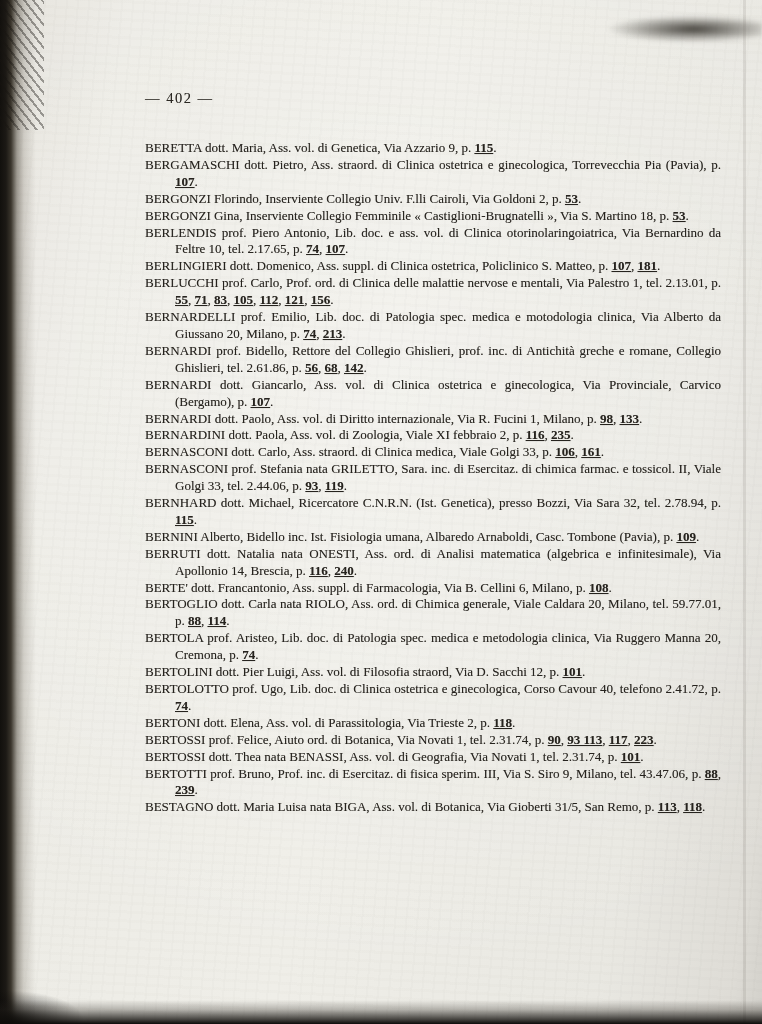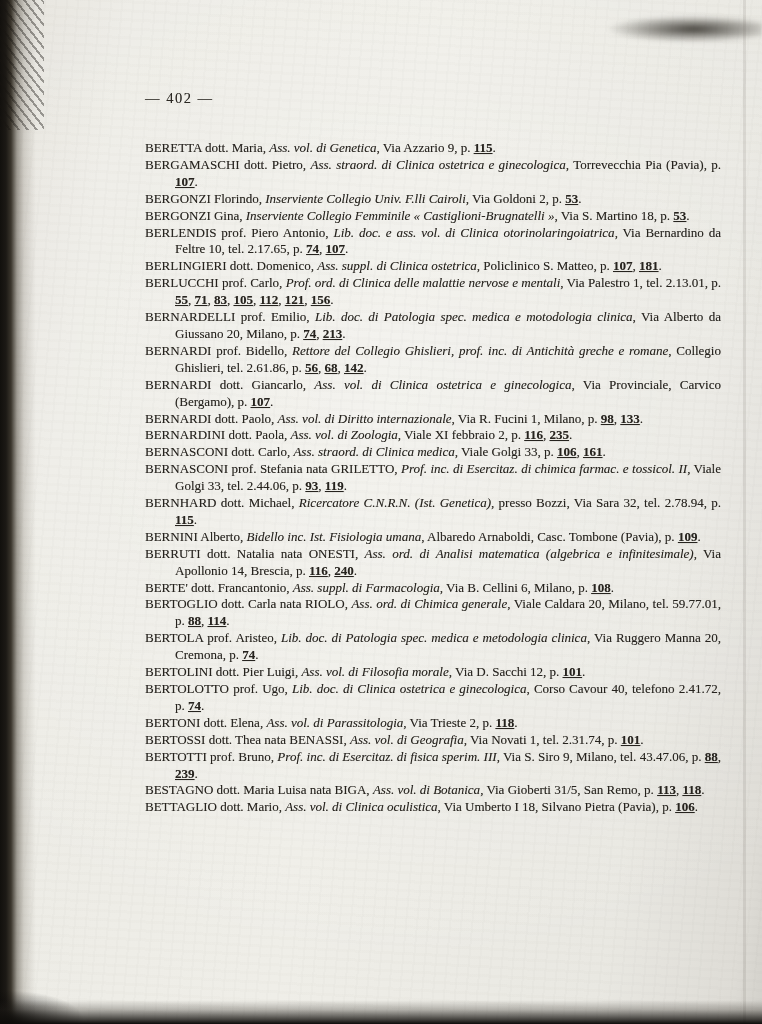--- a/index.html
+++ b/index.html
@@ -53,21 +53,21 @@
     text-align:left;font-size:14.5px;letter-spacing:1.5px;color:#2a2722;
     text-shadow:.2px .2px 0 rgba(42,39,34,.35);
   }
   .content{
     position:absolute;left:145px;top:140px;width:576px;
     font-size:13px;line-height:16.9px;color:#26231e;
     text-align:justify;
     text-shadow:.2px .2px 0 rgba(38,35,30,.32);
   }
   .entry{margin:0;padding-left:30px;text-indent:-30px;}
-  .it{font-style:italic;}
+  .it{}
   .bd{font-weight:bold;text-decoration:underline;}
 </style>
 </head>
 <body>
 
 <div class="page">
   <div class="texture"></div>
   <div class="binding"></div>
   <div class="corner-hatch"></div>
   <div class="smudge-top-right"></div>
@@ -82,31 +82,31 @@
       <p class="entry"><span>BERGONZI Gina, </span><span class="it">Inserviente Collegio Femminile « Castiglioni-Brugnatelli »</span><span>, Via S. Martino 18, p. </span><span class="bd">53</span><span>.</span></p>
       <p class="entry"><span>BERLENDIS prof. Piero Antonio, </span><span class="it">Lib. doc. e ass. vol. di Clinica otorinolaringoiatrica</span><span>, Via Bernardino da Feltre 10, tel. 2.17.65, p. </span><span class="bd">74</span><span>, </span><span class="bd">107</span><span>.</span></p>
       <p class="entry"><span>BERLINGIERI dott. Domenico, </span><span class="it">Ass. suppl. di Clinica ostetrica</span><span>, Policlinico S. Matteo, p. </span><span class="bd">107</span><span>, </span><span class="bd">181</span><span>.</span></p>
       <p class="entry"><span>BERLUCCHI prof. Carlo, </span><span class="it">Prof. ord. di Clinica delle malattie nervose e mentali</span><span>, Via Palestro 1, tel. 2.13.01, p. </span><span class="bd">55</span><span>, </span><span class="bd">71</span><span>, </span><span class="bd">83</span><span>, </span><span class="bd">105</span><span>, </span><span class="bd">112</span><span>, </span><span class="bd">121</span><span>, </span><span class="bd">156</span><span>.</span></p>
       <p class="entry"><span>BERNARDELLI prof. Emilio, </span><span class="it">Lib. doc. di Patologia spec. medica e motodologia clinica</span><span>, Via Alberto da Giussano 20, Milano, p. </span><span class="bd">74</span><span>, </span><span class="bd">213</span><span>.</span></p>
       <p class="entry"><span>BERNARDI prof. Bidello, </span><span class="it">Rettore del Collegio Ghislieri, prof. inc. di Antichità greche e romane</span><span>, Collegio Ghislieri, tel. 2.61.86, p. </span><span class="bd">56</span><span>, </span><span class="bd">68</span><span>, </span><span class="bd">142</span><span>.</span></p>
       <p class="entry"><span>BERNARDI dott. Giancarlo, </span><span class="it">Ass. vol. di Clinica ostetrica e ginecologica</span><span>, Via Provinciale, Carvico (Bergamo), p. </span><span class="bd">107</span><span>.</span></p>
       <p class="entry"><span>BERNARDI dott. Paolo, </span><span class="it">Ass. vol. di Diritto internazionale</span><span>, Via R. Fucini 1, Milano, p. </span><span class="bd">98</span><span>, </span><span class="bd">133</span><span>.</span></p>
       <p class="entry"><span>BERNARDINI dott. Paola, </span><span class="it">Ass. vol. di Zoologia</span><span>, Viale XI febbraio 2, p. </span><span class="bd">116</span><span>, </span><span class="bd">235</span><span>.</span></p>
       <p class="entry"><span>BERNASCONI dott. Carlo, </span><span class="it">Ass. straord. di Clinica medica</span><span>, Viale Golgi 33, p. </span><span class="bd">106</span><span>, </span><span class="bd">161</span><span>.</span></p>
-      <p class="entry"><span>BERNASCONI prof. Stefania nata GRILETTO, </span><span class="it">Prof. inc. di Esercitaz. di chimica farmac. e tossicol. II</span><span>, Viale Golgi 33, tel. 2.44.06, p. </span><span class="bd">93</span><span>, </span><span class="bd">119</span><span>.</span></p>
+      <p class="entry"><span>BERNASCONI prof. Stefania nata GRILETTO, </span><span class="it">Sara. inc. di Esercitaz. di chimica farmac. e tossicol. II</span><span>, Viale Golgi 33, tel. 2.44.06, p. </span><span class="bd">93</span><span>, </span><span class="bd">119</span><span>.</span></p>
       <p class="entry"><span>BERNHARD dott. Michael, </span><span class="it">Ricercatore C.N.R.N. (Ist. Genetica)</span><span>, presso Bozzi, Via Sara 32, tel. 2.78.94, p. </span><span class="bd">115</span><span>.</span></p>
       <p class="entry"><span>BERNINI Alberto, </span><span class="it">Bidello inc. Ist. Fisiologia umana</span><span>, Albaredo Arnaboldi, Casc. Tombone (Pavia), p. </span><span class="bd">109</span><span>.</span></p>
       <p class="entry"><span>BERRUTI dott. Natalia nata ONESTI, </span><span class="it">Ass. ord. di Analisi matematica (algebrica e infinitesimale)</span><span>, Via Apollonio 14, Brescia, p. </span><span class="bd">116</span><span>, </span><span class="bd">240</span><span>.</span></p>
       <p class="entry"><span>BERTE' dott. Francantonio, </span><span class="it">Ass. suppl. di Farmacologia</span><span>, Via B. Cellini 6, Milano, p. </span><span class="bd">108</span><span>.</span></p>
       <p class="entry"><span>BERTOGLIO dott. Carla nata RIOLO, </span><span class="it">Ass. ord. di Chimica generale</span><span>, Viale Caldara 20, Milano, tel. 59.77.01, p. </span><span class="bd">88</span><span>, </span><span class="bd">114</span><span>.</span></p>
       <p class="entry"><span>BERTOLA prof. Aristeo, </span><span class="it">Lib. doc. di Patologia spec. medica e metodologia clinica</span><span>, Via Ruggero Manna 20, Cremona, p. </span><span class="bd">74</span><span>.</span></p>
-      <p class="entry"><span>BERTOLINI dott. Pier Luigi, </span><span class="it">Ass. vol. di Filosofia morale</span><span>, Via D. Sacchi 12, p. </span><span class="bd">101</span><span>.</span></p>
+      <p class="entry"><span>BERTOLINI dott. Pier Luigi, </span><span class="it">Ass. vol. di Filosofia straord</span><span>, Via D. Sacchi 12, p. </span><span class="bd">101</span><span>.</span></p>
       <p class="entry"><span>BERTOLOTTO prof. Ugo, </span><span class="it">Lib. doc. di Clinica ostetrica e ginecologica</span><span>, Corso Cavour 40, telefono 2.41.72, p. </span><span class="bd">74</span><span>.</span></p>
       <p class="entry"><span>BERTONI dott. Elena, </span><span class="it">Ass. vol. di Parassitologia</span><span>, Via Trieste 2, p. </span><span class="bd">118</span><span>.</span></p>
+      <p class="entry"><span>BERTOSSI prof. Felice, </span><span class="it">Aiuto ord. di Botanica</span><span>, Via Novati 1, tel. 2.31.74, p. </span><span class="bd">90</span><span>, </span><span class="bd">93 113</span><span>, </span><span class="bd">117</span><span>, </span><span class="bd">223</span><span>.</span></p>
       <p class="entry"><span>BERTOSSI dott. Thea nata BENASSI, </span><span class="it">Ass. vol. di Geografia</span><span>, Via Novati 1, tel. 2.31.74, p. </span><span class="bd">101</span><span>.</span></p>
       <p class="entry"><span>BERTOTTI prof. Bruno, </span><span class="it">Prof. inc. di Esercitaz. di fisica sperim. III</span><span>, Via S. Siro 9, Milano, tel. 43.47.06, p. </span><span class="bd">88</span><span>, </span><span class="bd">239</span><span>.</span></p>
       <p class="entry"><span>BESTAGNO dott. Maria Luisa nata BIGA, </span><span class="it">Ass. vol. di Botanica</span><span>, Via Gioberti 31/5, San Remo, p. </span><span class="bd">113</span><span>, </span><span class="bd">118</span><span>.</span></p>
-      <p class="entry"><span>BETTAGLIO dott. Mario, </span><span class="it">Ass. vol. di Clinica oculistica</span><span>, Via Umberto I 18, Silvano Pietra (Pavia), p. </span><span class="bd">106</span><span>.</span></p>
     </div>
 
   <div class="blotch-bottom-left"></div>
   <div class="bottom-band"></div>
 </div>
 
 </body></html>

